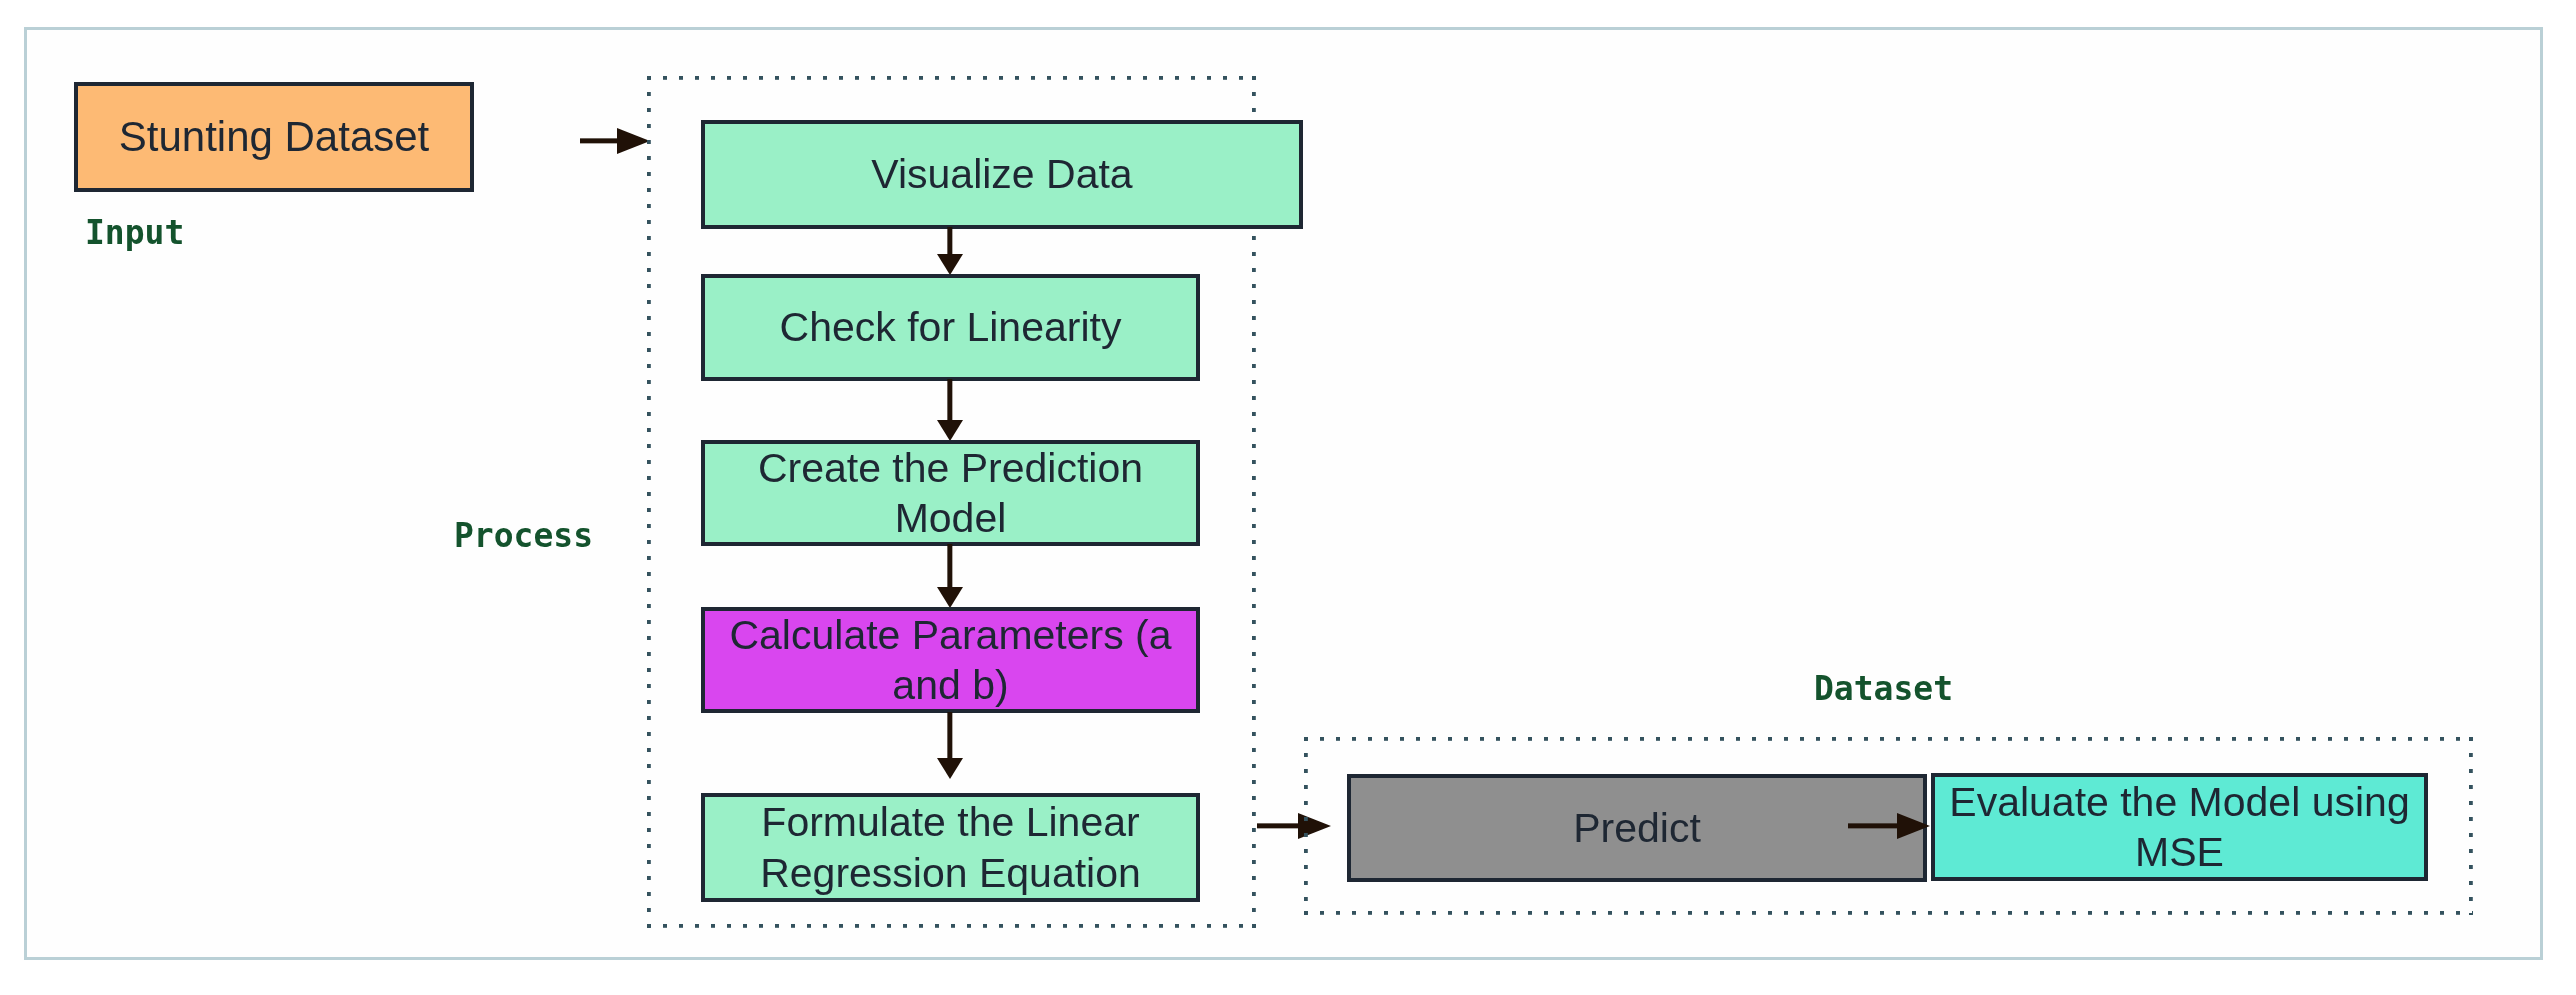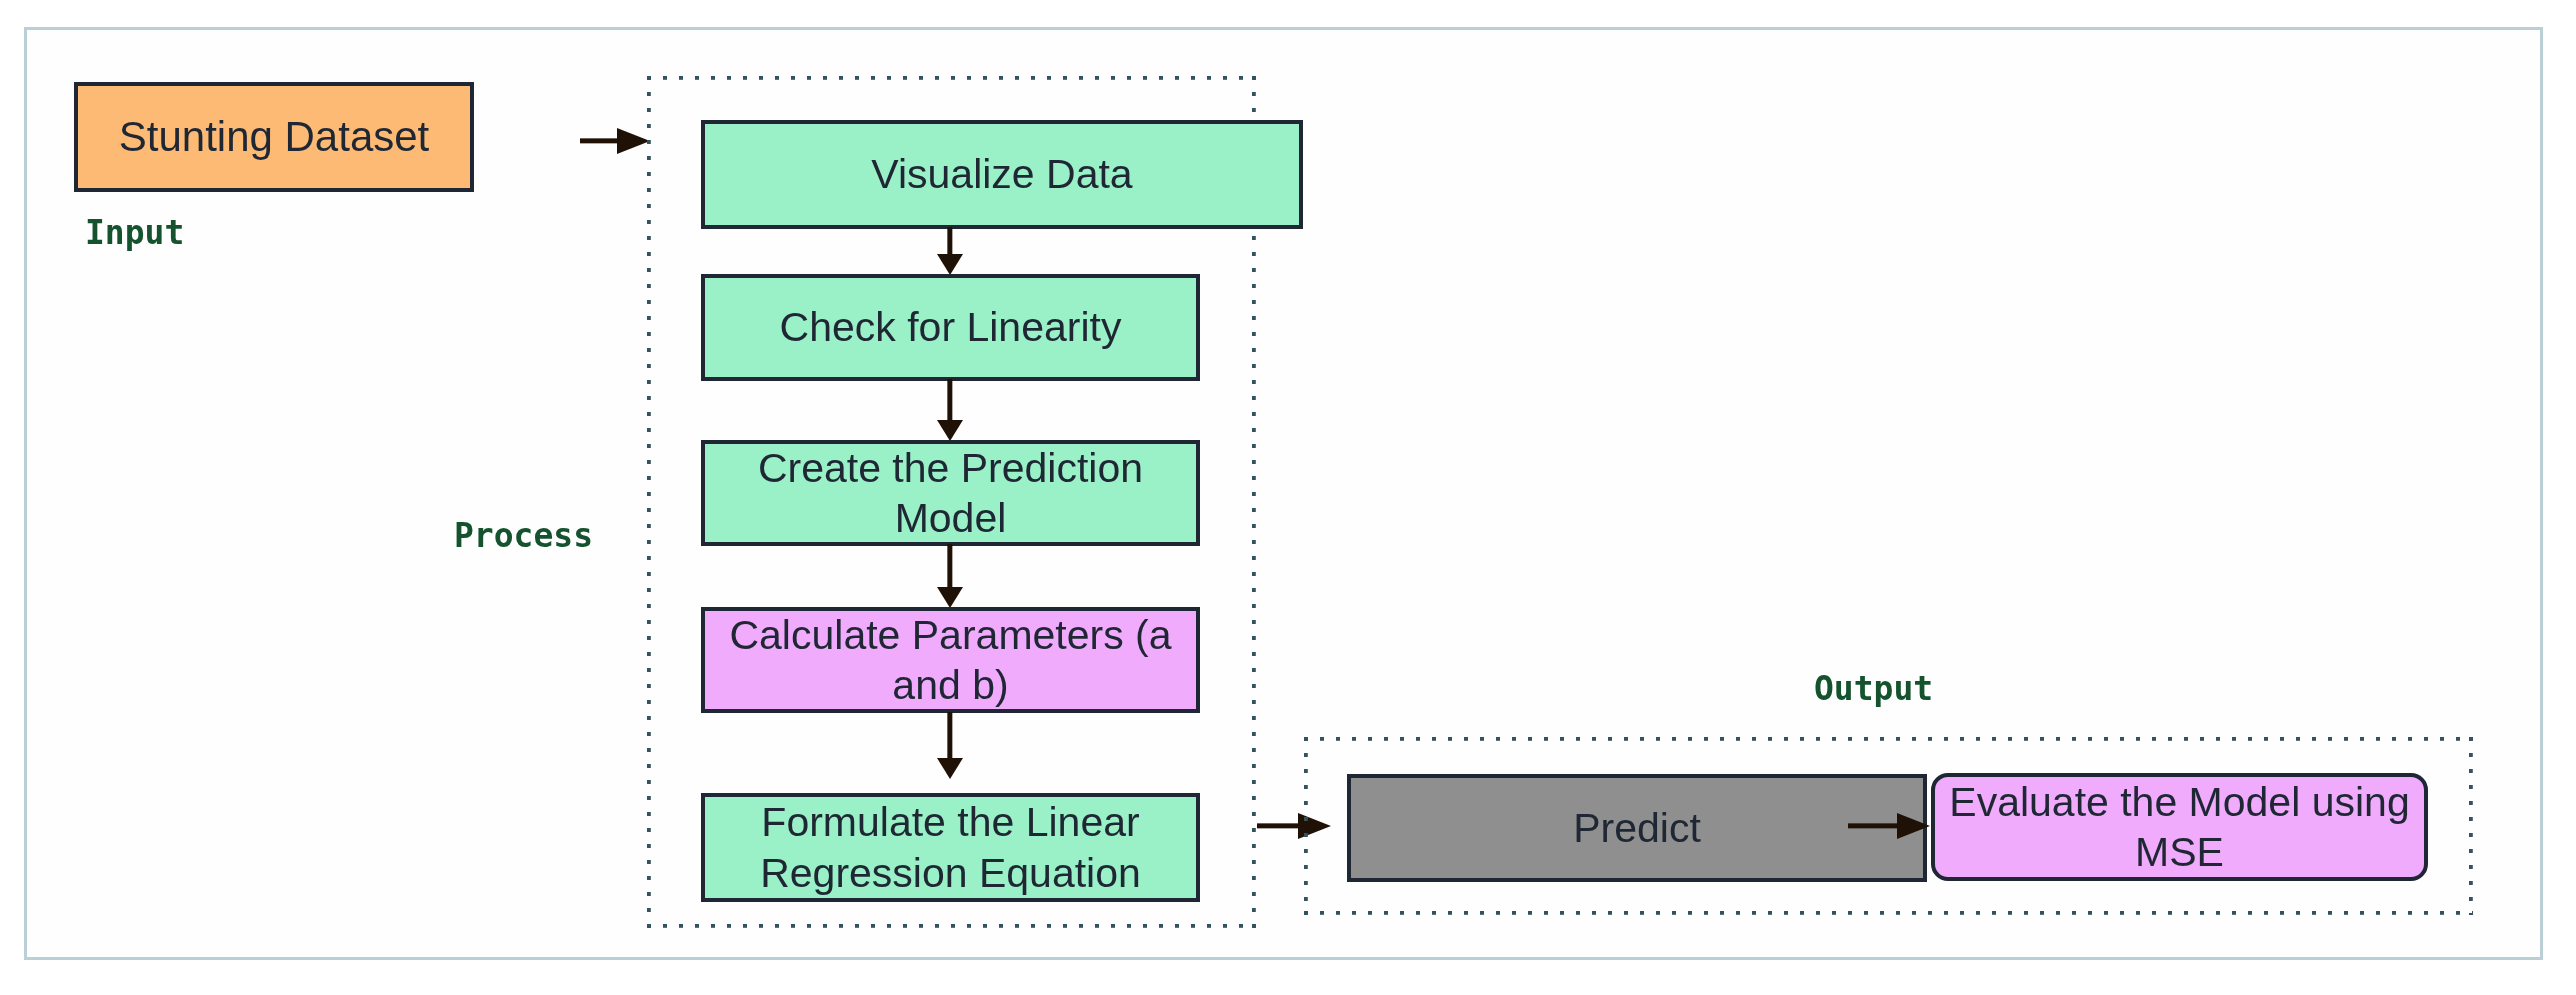--- a/index.html
+++ b/index.html
@@ -33,24 +33,24 @@
     text-align: center;
     color: #1e2733;
     font-size: 41px;
     line-height: 1.22;
     padding: 0 4.5px;
   }
   #input-box        { left: 74px;   top: 82px;  width: 400px; height: 110px; background: #fdba74; font-size: 42px; }
   #step-box-0       { left: 701px;  top: 120px;  width: 602px; height: 109px; background: #9af0c7; }
   #step-box-1       { left: 701px;  top: 274px;  width: 499px; height: 107px; background: #9af0c7; }
   #step-box-2       { left: 701px;  top: 440px;  width: 499px; height: 106px; background: #9af0c7; }
-  #step-box-3       { left: 701px;  top: 607px;  width: 499px; height: 106px; background: #f0abfc; }
+  #step-box-3       { left: 701px;  top: 607px;  width: 499px; height: 106px; background: #d946ef; }
   #step-box-4       { left: 701px;  top: 777px; width: 499px; height: 109px; background: #9af0c7; margin-top: 16px; }
   #predict-box      { left: 1347px; top: 774px; width: 580px; height: 108px; background: #8f8f8f; }
-  #evaluate-box     { left: 1931px; top: 773px; width: 497px; height: 108px; background: #f0abfc; border-radius: 17px; }
+  #evaluate-box     { left: 1931px; top: 773px; width: 497px; height: 108px; background: #5eead4; }
 
   
   .dotted-region {
     position: absolute;
     background-image:
       repeating-linear-gradient(to right,  #34525e 0 3.8px, transparent 3.8px 16px),
       repeating-linear-gradient(to right,  #34525e 0 3.8px, transparent 3.8px 16px),
       repeating-linear-gradient(to bottom, #34525e 0 3.8px, transparent 3.8px 16px),
       repeating-linear-gradient(to bottom, #34525e 0 3.8px, transparent 3.8px 16px);
     background-position: 0 0, 0 100%, 0 0, 100% 0;
@@ -169,21 +169,21 @@
 
   <div class="solid-box" id="step-box-4">
     <span>Formulate the Linear Regression Equation</span>
   </div>
 
   <div class="arrow-right" id="arrow-process-to-predict">
     <div class="stem"></div>
     <div class="head"></div>
   </div>
 
-  <div class="section-label" id="output-label">Output</div>
+  <div class="section-label" id="output-label">Dataset</div>
   <div class="dotted-region" id="output-region"></div>
 
   <div class="solid-box" id="predict-box">
     <span>Predict</span>
   </div>
 
   <div class="arrow-right" id="arrow-predict-to-evaluate">
     <div class="stem"></div>
     <div class="head"></div>
   </div>

